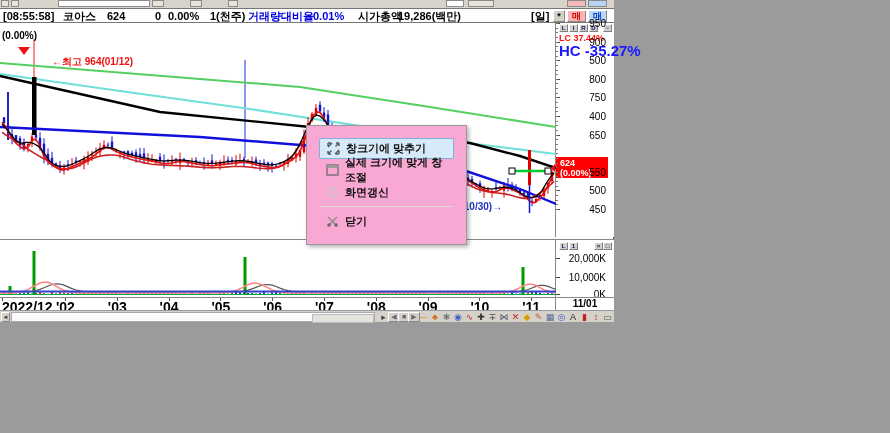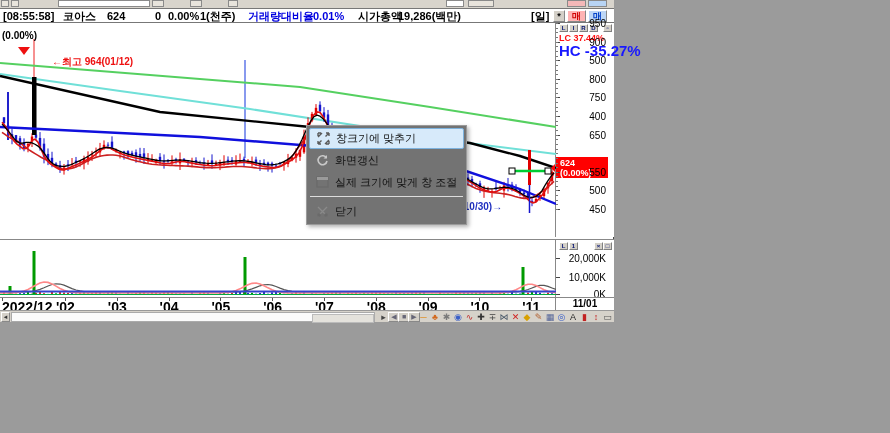--- a/index.html
+++ b/index.html
@@ -59,22 +59,22 @@
   
   .bottom-bar{position:absolute;left:0;top:310px;width:614px;height:12px;background:#d6d2ca;border-top:1px solid #999;box-sizing:border-box;}
   .scroll-left{position:absolute;left:1px;top:1px;width:9px;height:10px;background:#d4d0c8;border:1px solid #888;
                border-top-color:#fff;border-left-color:#fff;box-sizing:border-box;font-size:7px;line-height:8px;text-align:center;color:#333;}
   .scroll-track{position:absolute;left:11px;top:1px;width:364px;height:10px;background:#fbfbfb;border:1px solid #aaa;box-sizing:border-box;}
   .scroll-thumb{position:absolute;left:300px;top:1px;width:60px;height:7px;background:#e4e2dc;border:1px solid #bbb;}
   .tb-icon{position:absolute;top:0;width:11px;height:12px;text-align:center;font-size:9px;line-height:12px;cursor:default;}
   .nav-btn{position:absolute;top:1px;width:12px;height:10px;background:#d4d0c8;border:1px solid #888;border-top-color:#fff;border-left-color:#fff;
            box-sizing:border-box;font-size:7px;line-height:8px;text-align:center;color:#556;}
   
-  .menu{position:absolute;left:306px;top:125px;width:161px;background:#737373;border:1px solid #9a9a9a;
-        box-shadow:2px 2px 4px rgba(0,0,0,.3);padding:2px;z-index:50;box-sizing:border-box;}
+  .menu{position:absolute;left:306px;top:125px;width:161px;background:#f9a8d4;border:1px solid #9a9a9a;
+        box-shadow:2px 2px 4px rgba(0,0,0,.3);padding:12px;z-index:50;box-sizing:border-box;font-weight:bold;}
   .menu-item{height:22px;display:flex;align-items:center;font-size:11px;color:#111;box-sizing:border-box;}
   .menu-item .mi-icon{width:26px;display:flex;justify-content:center;align-items:center;flex:none;}
   .menu-item.hl{background:#d7eafa;border:1px solid #7db2dd;border-radius:2px;height:21px;}
   .menu-sep{height:1px;background:#ddd;margin:3px 1px;}
   svg{display:block;}
 </style>
 </head>
 <body>
 
 <div class="app">
@@ -91,21 +91,21 @@
     <div class="frag pink" style="left:567px;width:19px;"></div>
     <div class="frag blue" style="left:588px;width:19px;"></div>
   </div>
 
   <div class="infobar">
     <span style="left:3px">[08:55:58]</span>
     <span style="left:63px">코아스</span>
     <span style="left:107px">624</span>
     <span style="left:155px">0</span>
     <span style="left:168px">0.00%</span>
-    <span style="left:200px">1(천주)</span>
+    <span style="left:210px">1(천주)</span>
     <span class="blue-t" style="left:248px">거래량대비율</span>
     <span class="blue-t" style="left:313px">0.01%</span>
     <span style="left:358px">시가총액</span>
     <span style="left:398px">19,286(백만)</span>
     <span style="left:531px">[일]</span>
     <div class="mini-btn" style="left:553px;top:1px;width:12px;height:12px;">*</div>
     <div class="mini-btn buy-btn" style="left:567px;top:1px;width:19px;height:12px;">매수</div>
     <div class="mini-btn sell-btn" style="left:588px;top:1px;width:19px;height:12px;">매도</div>
   </div>
 
@@ -719,35 +719,35 @@
       <div class="menu-item hl" style="">
         <div class="mi-icon" style="">
           <svg width="13" height="13" viewBox="0 0 13 13">
             <path d="M1 5 L5 1 M1 1 L1 4 M1 1 L4 1 M12 8 L8 12 M12 12 L12 9 M12 12 L9 12 M4.5 8.5 L1 12 M1 12 L1 9 M1 12 L4 12 M8.5 4.5 L12 1 M12 1 L9 1 M12 1 L12 4" stroke="#5a5a5a" stroke-width="1.4" fill="none"></path>
           </svg>
         </div>
         <div style="">창크기에 맞추기</div>
       </div>
       <div class="menu-item" style="">
         <div class="mi-icon" style="">
+          <svg width="13" height="12" viewBox="0 0 13 12">
+            <rect x="1" y="1" width="11" height="10" fill="none" stroke="#6a6a6a" stroke-width="1.3"></rect>
+            <rect x="1" y="1" width="11" height="3" fill="#9a9a9a"></rect>
+          </svg>
+        </div>
+        <div style="">실제 크기에 맞게 창 조절</div>
+      </div>
+      <div class="menu-item" style="">
+        <div class="mi-icon" style="">
           <svg width="13" height="13" viewBox="0 0 13 13">
             <path d="M10.5 4 A4.5 4.5 0 1 0 11 7" stroke="#c8c8c8" stroke-width="1.6" fill="none"></path>
             <path d="M11 1 L11 4.5 L7.5 4.5" fill="#c8c8c8"></path>
           </svg>
         </div>
         <div style="">화면갱신</div>
-      </div>
-      <div class="menu-item" style="">
-        <div class="mi-icon" style="">
-          <svg width="13" height="12" viewBox="0 0 13 12">
-            <rect x="1" y="1" width="11" height="10" fill="none" stroke="#6a6a6a" stroke-width="1.3"></rect>
-            <rect x="1" y="1" width="11" height="3" fill="#9a9a9a"></rect>
-          </svg>
-        </div>
-        <div style="">실제 크기에 맞게 창 조절</div>
       </div>
       <div class="menu-sep" style=""></div>
       <div class="menu-item" style="">
         <div class="mi-icon" style="">
           <svg width="13" height="13" viewBox="0 0 13 13">
             <path d="M2 2 L11 11 M2 11 L11 2" stroke="#8a8a8a" stroke-width="1.3"></path>
             <circle cx="3" cy="10" r="1.8" fill="#6a6a6a"></circle>
             <circle cx="10" cy="10" r="1.8" fill="#6a6a6a"></circle>
           </svg>
         </div>

